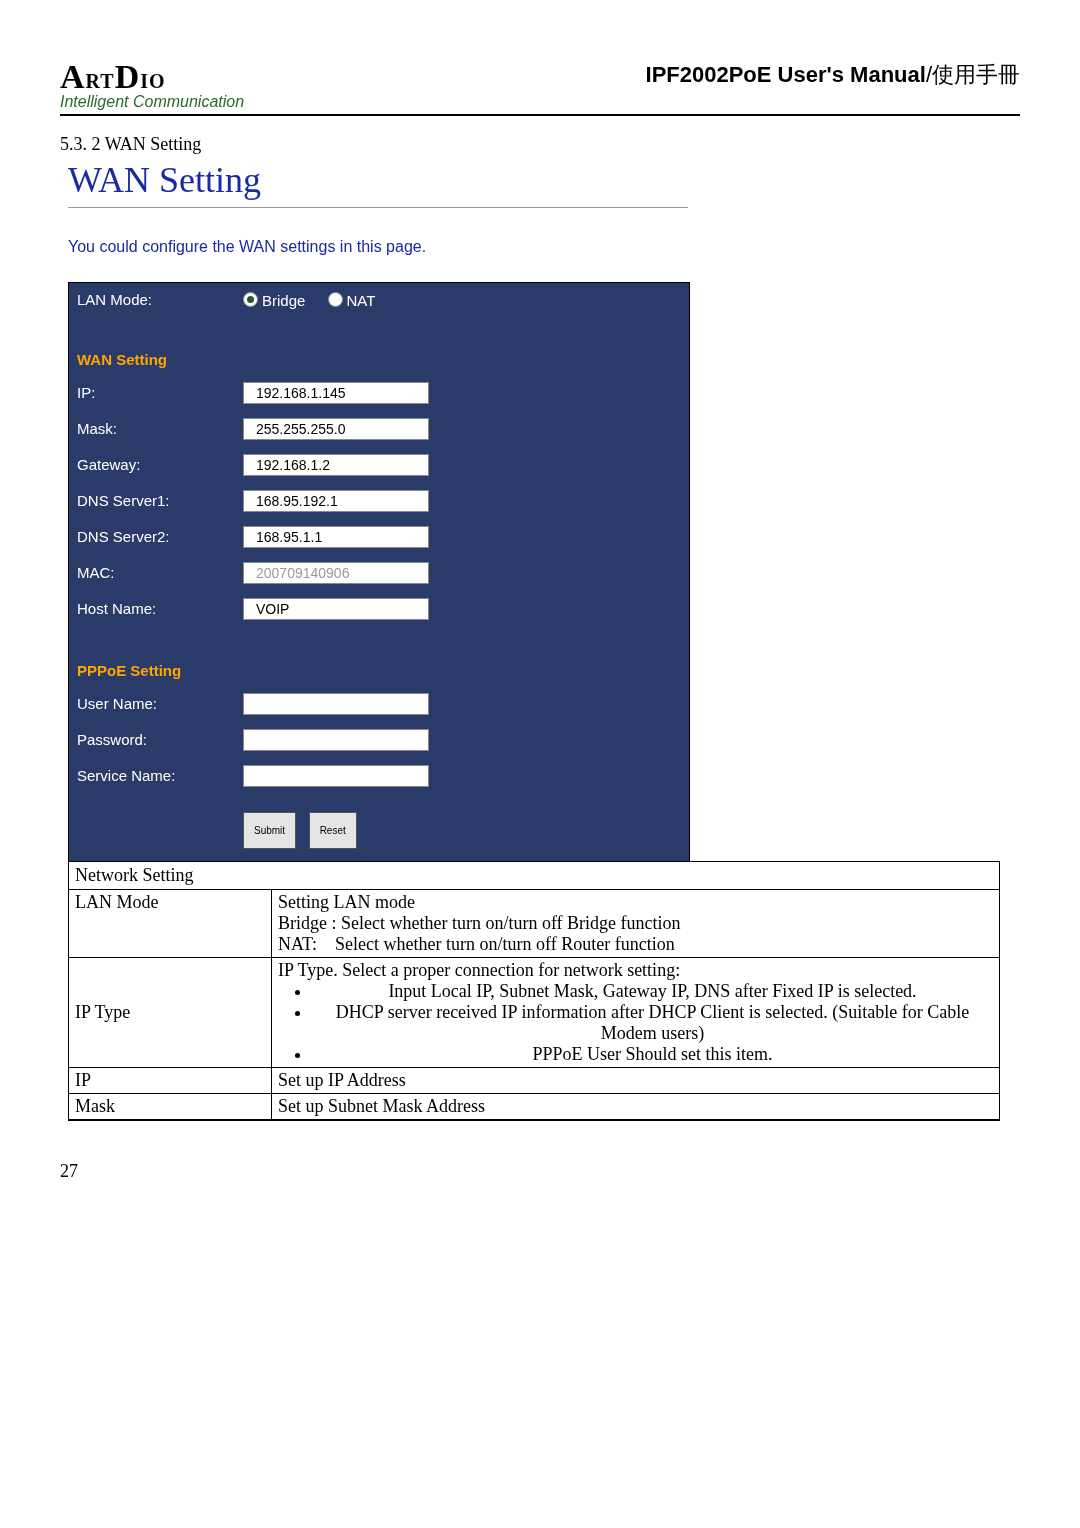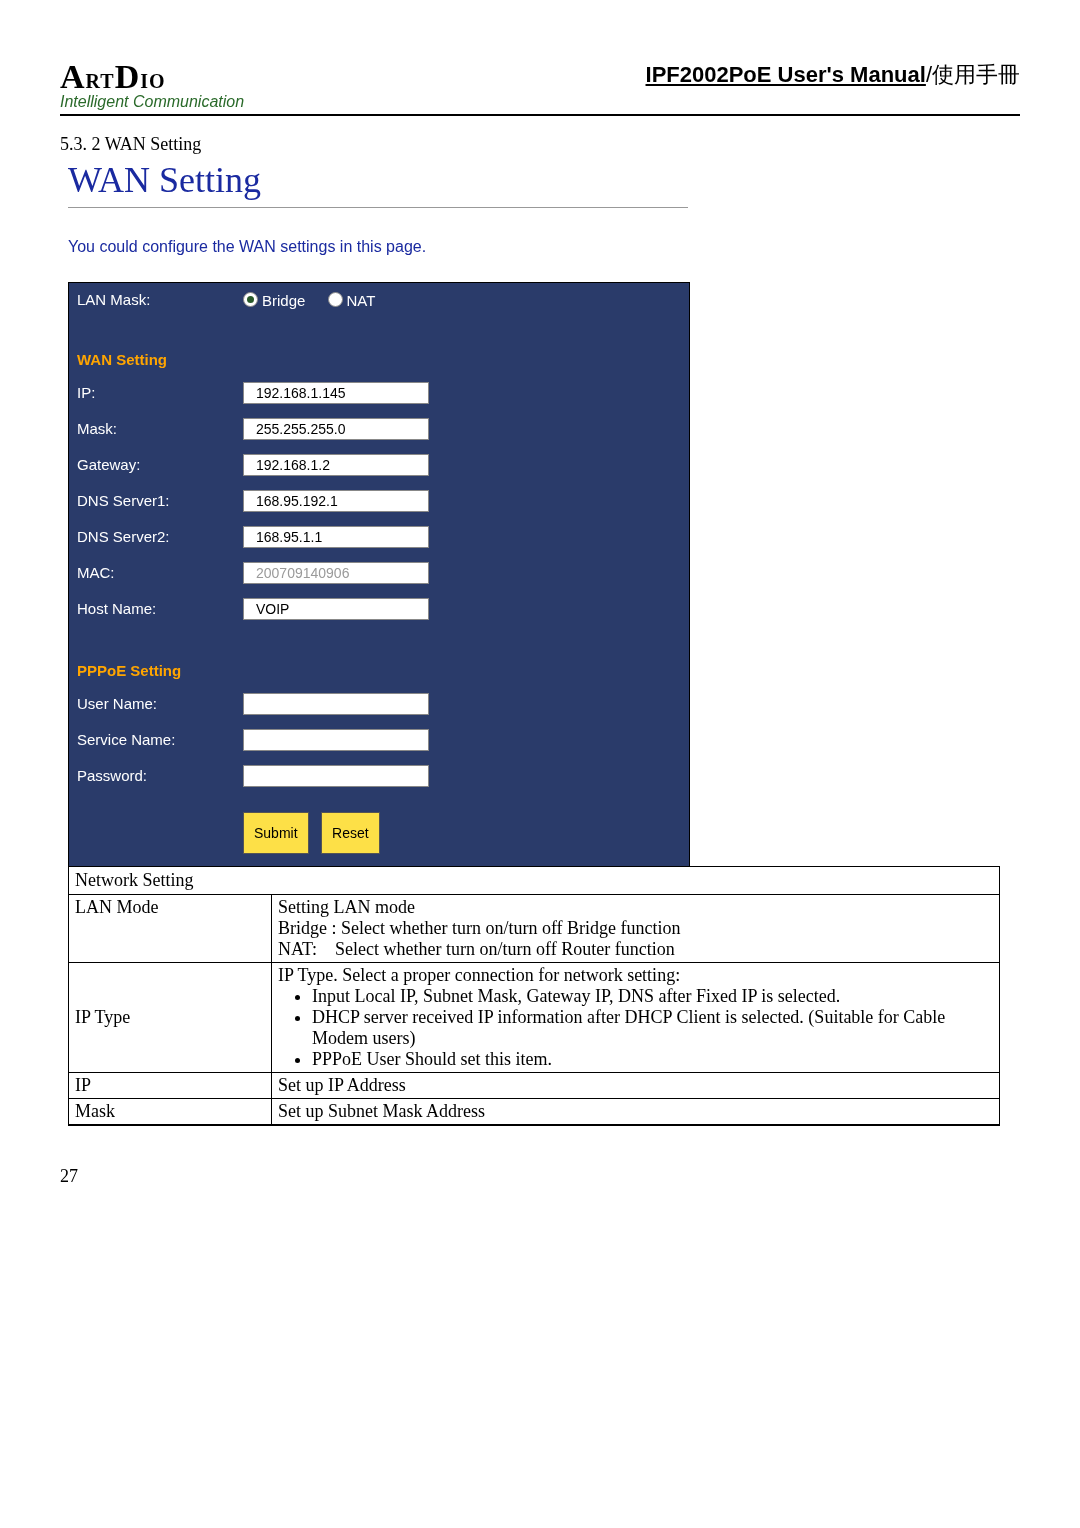--- a/index.html
+++ b/index.html
@@ -39,21 +39,20 @@
     font-style: italic;
     color: #2a6a2a;
     font-family: Liberation Sans, sans-serif;
   }
   .doc-title {
     font-size: 22px;
     font-family: Arial, sans-serif;
   }
   .doc-title .bold {
     font-weight: bold;
-    text-decoration: underline;
   }
   .section-num {
     font-size: 18px;
     margin: 8px 0 4px 0;
   }
   .wan-heading {
     font-family: Georgia, serif;
     font-size: 36px;
     color: #1a2aa0;
     margin: 0 0 6px 8px;
@@ -130,23 +129,23 @@
     width: 160px;
     border: 1px solid #888;
     background: #fff;
     color: #000;
   }
   input.txt.disabled {
     color: #9a9a9a;
   }
   .btn {
     font-family: Arial, sans-serif;
-    font-size: 14px;
+    font-size: 10px;
     padding: 12px 10px;
-    background: #fde047;
+    background: #e5e5e5;
     border: 1px solid #555;
     cursor: pointer;
   }
   .btn-row td {
     padding-top: 18px;
     padding-bottom: 12px;
   }
 
   
   .desc-wrap {
@@ -173,20 +172,21 @@
     font-weight: normal;
     text-align: left;
   }
   .desc-wrap td:first-child, .desc-wrap th:first-child {
     border-right: 1px solid #000;
     width: 190px;
   }
   .desc-wrap ul {
     margin: 0;
     padding-left: 34px;
+    text-align: center;
   }
   .page-num {
     font-size: 18px;
     margin-top: 40px;
   }
 </style>
 </head>
 <body>
 
 <div class="page">
@@ -204,21 +204,21 @@
   <div class="section-num">5.3. 2 WAN Setting</div>
   <div class="wan-heading">WAN Setting</div>
   <hr class="wan-hr">
 
   <div class="wan-intro">You could configure the WAN settings in this page.</div>
 
   <div class="config-panel">
     <table>
       <tbody>
           <tr>
-        <td class="label">LAN Mask:</td>
+        <td class="label">LAN Mode:</td>
         <td>
           <span class="radio selected"></span><span class="radio-label">Bridge</span>
           <span class="radio"></span><span class="radio-label">NAT</span>
         </td>
       </tr>
       <tr>
             <td colspan="2" style="height:14px"></td>
           </tr>
       <tr>
             <td colspan="2" class="sec-head">WAN Setting</td>
@@ -256,26 +256,26 @@
             <td colspan="2" style="height:14px"></td>
           </tr>
       <tr>
             <td colspan="2" class="sec-head">PPPoE Setting</td>
           </tr>
       <tr>
         <td class="label">User Name:</td>
         <td><input class="txt" value="" style=""></td>
       </tr>
       <tr>
+        <td class="label">Password:</td>
+        <td><input class="txt" type="password" value="" style=""></td>
+      </tr>
+      <tr>
         <td class="label">Service Name:</td>
         <td><input class="txt" value="" style=""></td>
-      </tr>
-      <tr>
-        <td class="label">Password:</td>
-        <td><input class="txt" type="password" value="" style=""></td>
       </tr>
 
       <tr class="btn-row">
         <td></td>
         <td>
           <button class="btn">Submit</button>
           &nbsp;
           <button class="btn">Reset</button>
         </td>
       </tr>

